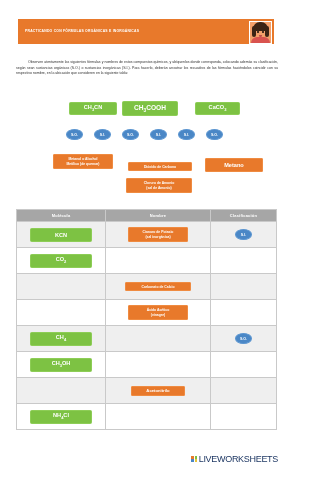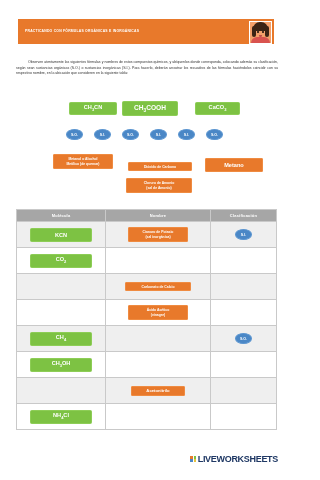--- a/index.html
+++ b/index.html
@@ -155,21 +155,21 @@
   .footer{
     position:absolute;right:14px;bottom:16px;
     display:flex;align-items:center;
   }
   .lw-mark{
     display:grid;grid-template-columns:2.6px 2.6px;grid-template-rows:2.6px 2.6px;
     gap:.7px;margin-right:1.5px;
   }
   .lw-mark i{display:block;width:100%;height:100%;}
   .lw-text{
-    font-size:9px;font-weight:bold;color:#1f3864;letter-spacing:-.3px;
+    font-size:9px;font-weight:normal;color:#1f3864;letter-spacing:-.3px;
   }
 </style>
 </head>
 <body>
 
 <div class="header">
   <div class="header-title">PRACTICANDO CON FÓRMULAS ORGÁNICAS E INORGÁNICAS</div>
   <div class="avatar">
     <span class="face"></span>
     <span class="hair"></span>

